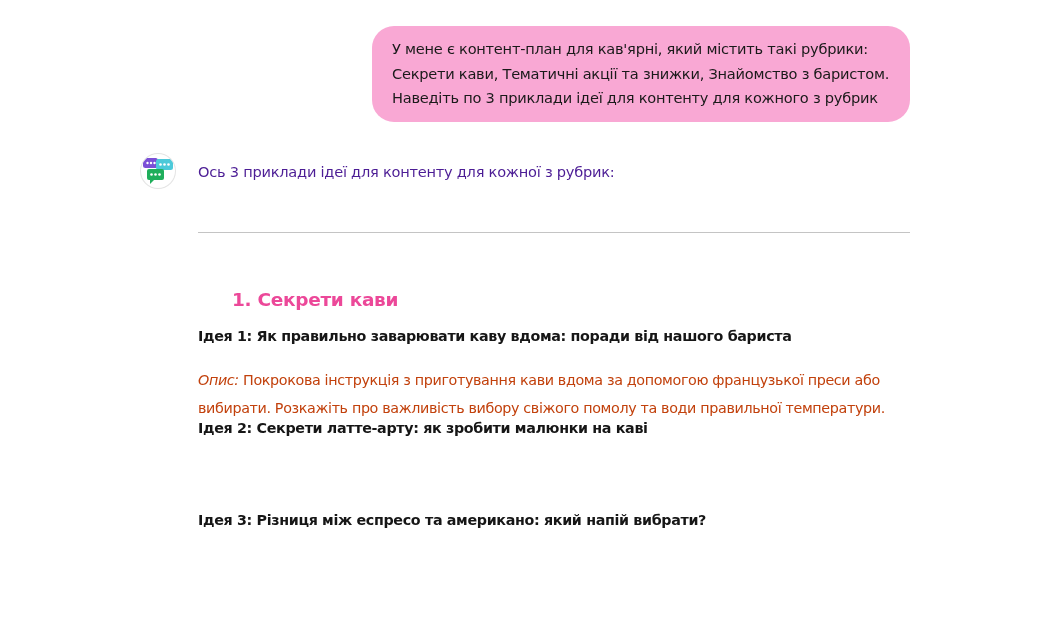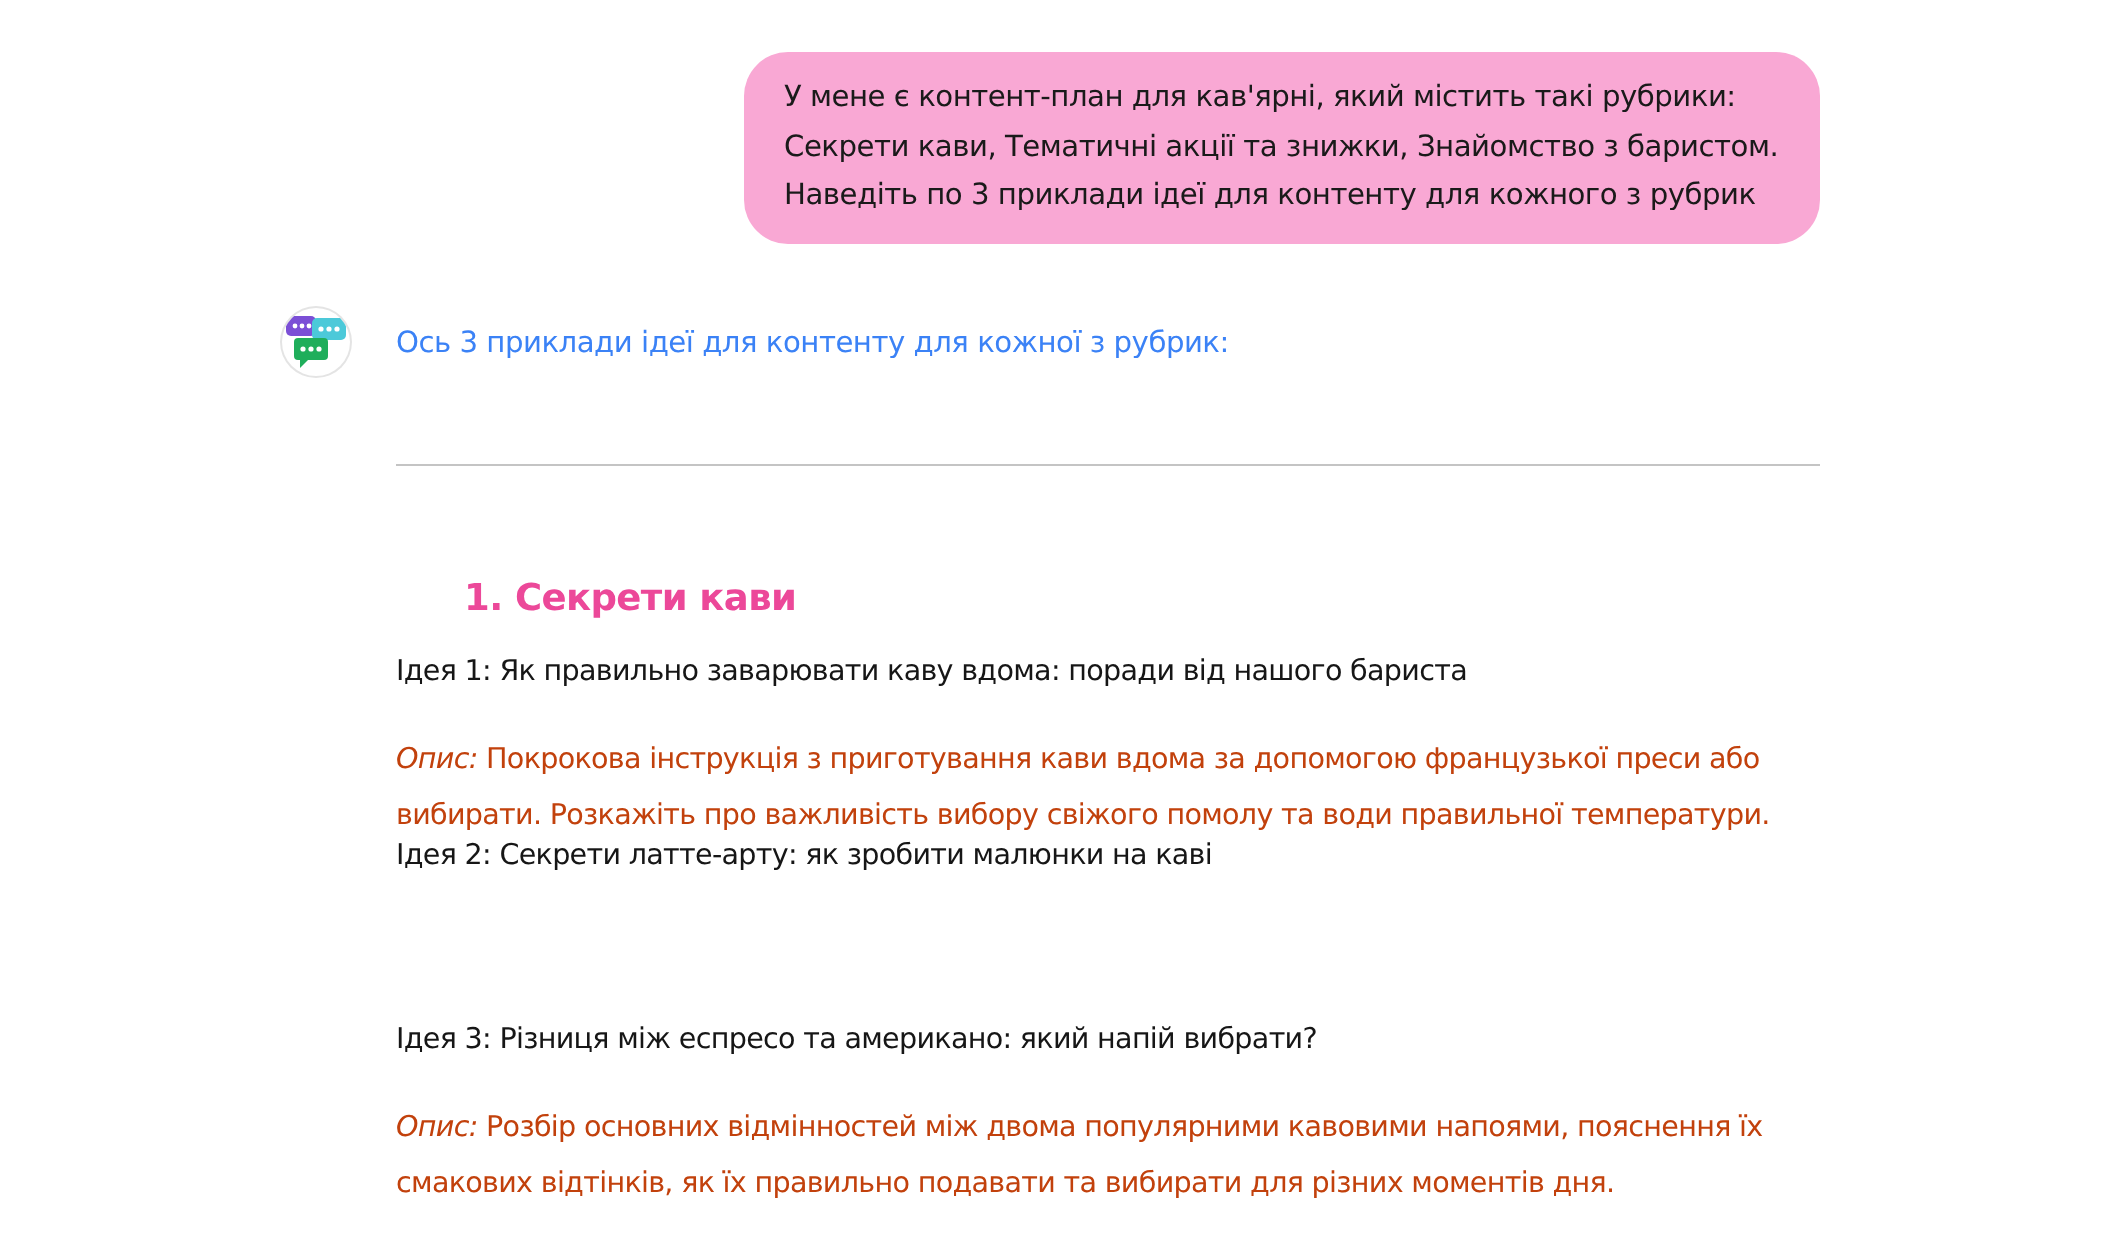--- a/index.html
+++ b/index.html
@@ -62,21 +62,21 @@
       width: 712px;
       font-size: 14.6px;
       letter-spacing: -0.25px;
     }
     .intro {
       position: absolute;
       top: 8px;
       left: 0;
       white-space: nowrap;
       line-height: 20px;
-      color: #3b82f6;
+      color: #4c1d95;
     }
     .divider {
       position: absolute;
       top: 78px;
       left: 0;
       width: 712px;
       height: 1px;
       background: #c4c4c4;
       border: 0;
       margin: 0;
@@ -93,21 +93,21 @@
       letter-spacing: -0.3px;
       margin-left: 34px;
     }
     .idea {
       position: absolute;
       left: 0;
       width: 712px;
     }
     .idea-title {
       display: block;
-      font-weight: normal;
+      font-weight: bold;
       line-height: 20px;
       white-space: nowrap;
       color: #161616;
       font-size: 14.3px;
       letter-spacing: -0.35px;
     }
     .idea-desc {
       display: block;
       margin-top: 20px;
       line-height: 28px;
@@ -165,19 +165,15 @@
         <span class="line">вибирати. Розкажіть про важливість вибору свіжого помолу та води правильної температури.</span>
       </span>
     </div>
 
     <div class="idea" style="top:264px;">
       <span class="idea-title">Ідея 2: Секрети латте-арту: як зробити малюнки на каві</span>
     </div>
 
     <div class="idea" style="top:356px;">
       <span class="idea-title">Ідея 3: Різниця між еспресо та американо: який напій вибрати?</span>
-      <span class="idea-desc">
-        <span class="line"><span class="desc-label">Опис:</span><span> Розбір основних відмінностей між двома популярними кавовими напоями, пояснення їх</span></span>
-        <span class="line">смакових відтінків, як їх правильно подавати та вибирати для різних моментів дня.</span>
-      </span>
     </div>
   </div>
 </div>
 
 </body></html>

